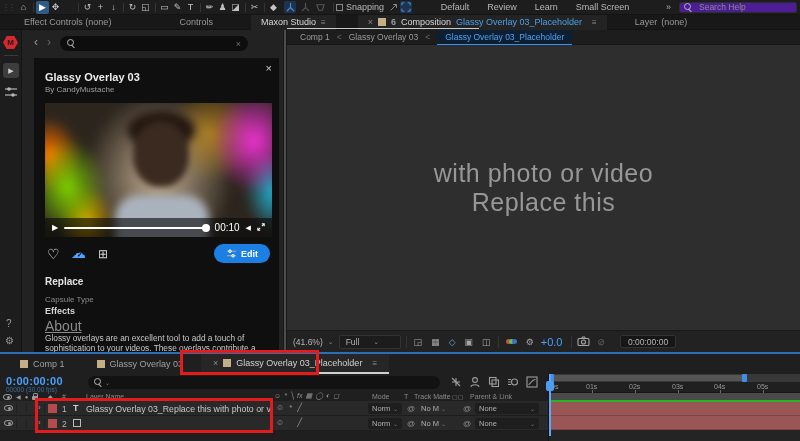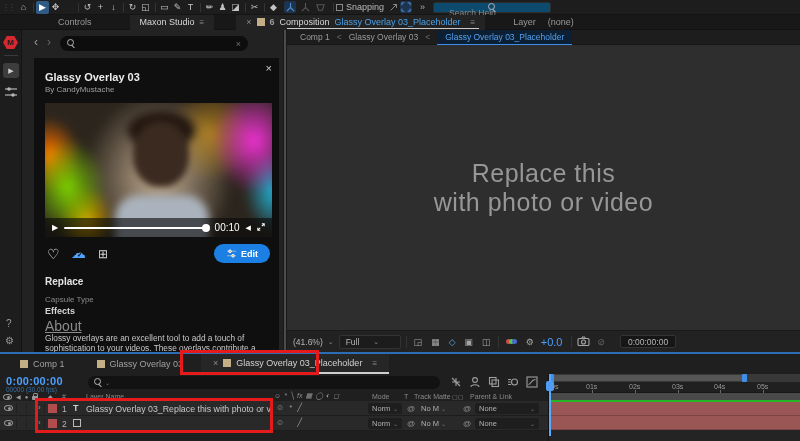--- a/index.html
+++ b/index.html
@@ -21,22 +21,22 @@
   .mag{position:relative;width:9px;height:9px;display:inline-block;}
   .mag::before{content:"";position:absolute;width:5px;height:5px;border:1px solid #b5b5b5;border-radius:50%;left:0;top:0;}
   .mag::after{content:"";position:absolute;width:4px;height:1px;background:#b5b5b5;transform:rotate(45deg);left:4px;top:7px;}
   .axis-ics{display:flex;gap:3px;margin:0 4px;}
   .axis-ic{width:12px;height:12px;display:flex;align-items:center;justify-content:center;border-radius:2px;}
   .axis-ic svg{stroke:#555;stroke-width:1.2;fill:none;}
   .axis-ic.on{background:#1c3answer?;}
   .axis-ic.on svg{stroke:#4f8fd0;}
   .chk{width:7px;height:7px;border:1px solid #8a8a8a;background:transparent;margin-right:3px;}
   .ws{color:#b7b7b7;font-size:9px;padding:0 9px;}
-  .searchhelp{display:flex;align-items:center;gap:4px;background:#0c4a6e;border:1px solid #2c2c2c;
-              border-radius:2px;height:11px;width:118px;padding:0 4px;margin-right:3px;flex-direction:column;}
+  .searchhelp{display:flex;align-items:center;gap:4px;background:#4c1d95;border:1px solid #2c2c2c;
+              border-radius:2px;height:11px;width:118px;padding:0 4px;margin-right:3px;}
   .searchhelp input{background:transparent;border:none;outline:none;color:#aaa;font-size:8.5px;width:90px;
                     font-family:"Liberation Sans",sans-serif;}
   .searchhelp input::placeholder{color:#8a8a8a;}
 
   
   .tabsrow{position:absolute;left:0;top:15px;width:800px;height:15px;background:#181818;
            display:flex;align-items:center;border-bottom:1px solid #121212;}
   .ptab{padding:0 10px;height:15px;display:flex;align-items:center;color:#989898;font-size:9px;white-space:nowrap;}
   .ptab.active{background:#232323;color:#d8d8d8;}
   .menu-ic{color:#8a8a8a;font-size:8px;margin-left:5px;}
@@ -286,42 +286,50 @@
     <span class="axis-ic" style="margin-left:4px;">
       <svg width="10" height="10" viewBox="0 0 12 12">
           <path d="M2 10 L9 3 M9 3 h-4 M9 3 v4" stroke="#888"></path>
         </svg>
       </span>
     <span class="axis-ic on" style="background:#1d3450;">
       <svg width="10" height="10" viewBox="0 0 12 12">
           <path d="M1 4 V1 H4 M8 1 H11 V4 M11 8 V11 H8 M4 11 H1 V8" stroke="#4f8fd0"></path>
         </svg>
       </span>
+    <div style="flex:1;display:flex;justify-content:center;">
+
+    <span class="ws"><span>Default</span></span>
+        <span class="ws"><span>Review</span></span>
+        <span class="ws"><span>Learn</span></span>
+        <span class="ws"><span>Small Screen</span></span>
+      </div>
     <span style="color:#b0b0b0;font-size:9px;padding:0 8px;">»</span>
     <div class="searchhelp">
       <span class="mag"></span>
       <input placeholder="Search Help" style="">
     </div>
   </div>
 
   <div class="tabsrow">
+    <span class="ptab" style="margin-left:14px;">Effect Controls (none)</span>
     <span class="ptab" style="margin-left:48px;">Controls</span>
     <span class="ptab active" style="margin-left:28px;">
       <span>Maxon Studio</span>
         <span class="menu-ic">≡</span>
     </span>
     <span class="ptab active" style="margin-left:22px;gap:5px;">
       <span style="color:#8a8a8a;">×</span>
       <span style="width:8px;height:8px;background:#c3ae86;display:inline-block;"></span>
       <span style="color:#9a9a9a;font-weight:bold;">6</span>
       <span style="color:#d8d8d8;">Composition</span>
       <span style="color:#4aa0e8;">Glassy Overlay 03_Placeholder</span>
       <span class="menu-ic">≡</span>
     </span>
-    <span class="ptab" style="margin-left:18px;gap:12px;">
+    <span class="ptab" style="margin-left:18px;gap:4px;">
       <span>Layer</span>
         <span>(none)</span>
     </span>
   </div>
   <div class="comp-tab-underline"></div>
 
   <div class="sidestrip">
     <div class="maxon-logo">M</div>
     <div class="strip-div"></div>
     <div class="store-ic">▶</div>
@@ -392,22 +400,22 @@
 
   <div class="comp">
     <div class="crumbs">
       <span class="crumb">Comp 1</span>
       <span class="crumb-sep">&lt;</span>
       <span class="crumb">Glassy Overlay 03</span>
       <span class="crumb-sep">&lt;</span>
       <span class="crumb active">Glassy Overlay 03_Placeholder</span>
     </div>
     <div class="view">
+      <div class="view-t">with photo or video</div>
       <div class="view-t">Replace this</div>
-      <div class="view-t">with photo or video</div>
     </div>
     <div class="ctb">
       <span class="ctb-txt">(41.6%)</span>
       <span class="ctb-dd">⌄</span>
       <span class="ctb-box" style="width:62px;">
         <span>Full</span>
           <span class="ctb-dd">⌄</span>
       </span>
       <span style="width:1px;height:12px;background:#333;"></span>
       <span class="ctb-ic">◲</span>

